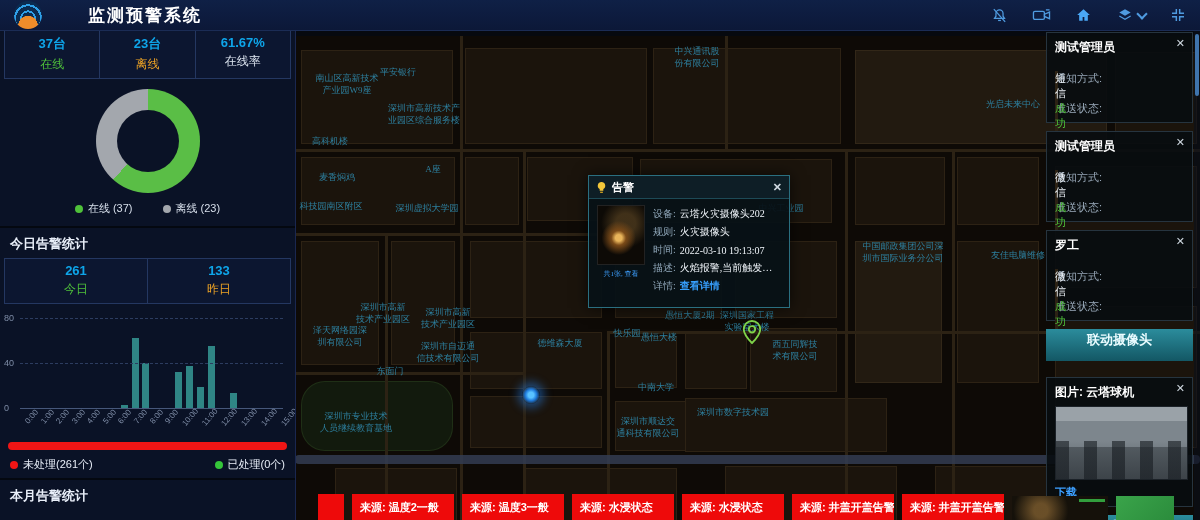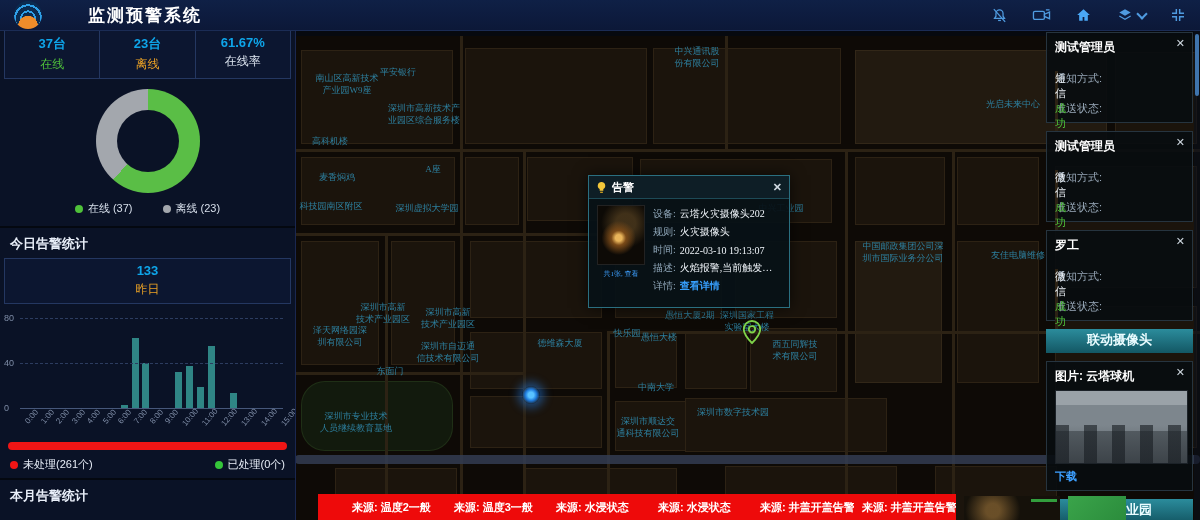--- a/index.html
+++ b/index.html
@@ -73,33 +73,33 @@
   .frow .fv.link{color:#37a0ff;font-weight:bold;cursor:pointer;}
 
   
   .side{position:absolute;left:1046px;top:32px;width:147px;z-index:10;}
   .card{position:relative;background:rgba(8,12,16,.9);border:1px solid #26343f;padding:6px 8px;margin-bottom:8px;}
   .card .nm{font-size:12px;font-weight:bold;color:#fff;padding-right:12px;}
   .card .row{font-size:11px;margin-top:15px;display:flex;gap:4px;}
   .card .row .rl{color:#98a8b8;}
   .card .row .rv{color:#eef3f8;}
   .card .xbtn{position:absolute;top:5px;right:7px;}
-  .band{height:24px;line-height:21px;text-align:center;font-size:13px;font-weight:bold;color:#eafcff;background:linear-gradient(180deg,#2b8c9c,#135764);margin:0 0 8px;cursor:pointer;}
+  .band{height:32px;line-height:21px;text-align:center;font-size:13px;font-weight:bold;color:#eafcff;background:linear-gradient(180deg,#2b8c9c,#135764);margin:0 0 16px;cursor:pointer;}
   .photo{width:131px;height:72px;margin-top:5px;cursor:pointer;border:1px solid #1c2228;
     background:linear-gradient(180deg,#9aa2a8 0 20%,#7d868d 20% 55%,#565e64 55% 100%);position:relative;overflow:hidden;}
   .photo::after{content:"";position:absolute;left:0;right:0;top:34px;bottom:0;
     background:repeating-linear-gradient(90deg, rgba(22,27,32,.6) 0 13px, rgba(0,0,0,0) 13px 28px),linear-gradient(0deg, rgba(30,35,40,.45), rgba(0,0,0,0));}
   .dl{font-size:11px;color:#3da0ff;margin-top:5px;cursor:pointer;font-weight:bold;}
   .small-row{font-size:10.5px;margin-top:3px;display:flex;gap:4px;}
   .small-row .rl{color:#98a8b8;}
   .small-row .rv{color:#eef3f8;font-weight:bold;}
 
   
   .bottom{position:absolute;left:295px;top:490px;width:905px;height:30px;z-index:25;display:flex;align-items:flex-start;padding-left:23px;box-sizing:border-box;}
-  .tiles{display:flex;margin-top:4px;}
+  .tiles{display:flex;gap:8px;margin-top:4px;}
   .tile{height:26px;line-height:26px;background:#ee0a0a;color:#fff;font-size:11px;font-weight:bold;padding:0 8px;white-space:nowrap;width:86px;overflow:hidden;cursor:pointer;}
   .tile.partial{width:26px;padding:0;}
   .thumbs{display:flex;gap:8px;margin-top:6px;margin-left:8px;}
   .th-dark{width:96px;height:24px;background:#15110a;position:relative;cursor:pointer;
     background-image:radial-gradient(circle at 30% 60%, rgba(190,140,70,.5) 0 10%, rgba(0,0,0,0) 40%);}
   .th-dark::after{content:"";position:absolute;right:3px;top:3px;width:26px;height:3px;background:#39c24a;opacity:.8;}
   .th-green{width:58px;height:24px;background:linear-gradient(135deg,#3aa44a,#2b8c3c);cursor:pointer;}
 
   
   .sbar{position:absolute;right:0;top:30px;width:6px;height:490px;background:rgba(10,15,26,.6);z-index:28;}
@@ -176,20 +176,24 @@
           <span class="dot" style="background:#a3a7ad"></span>
           <span>离线 (23)</span>
         </span>
     </div>
 
     <div class="sep"></div>
     <div class="sec-h">
       <span>今日告警统计</span>
     </div>
     <div class="statbox">
+      <div class="cell">
+        <div class="v">261</div>
+        <div class="l green">今日</div>
+      </div>
       <div class="cell">
         <div class="v">133</div>
         <div class="l orange">昨日</div>
       </div>
     </div>
     <div class="bar-chart">
       <div>
           <div class="yt" style="top: 95px;">0</div>
           <div class="yt" style="top: 50px;">40</div>
           <div class="yt" style="top: 5px;">80</div>

